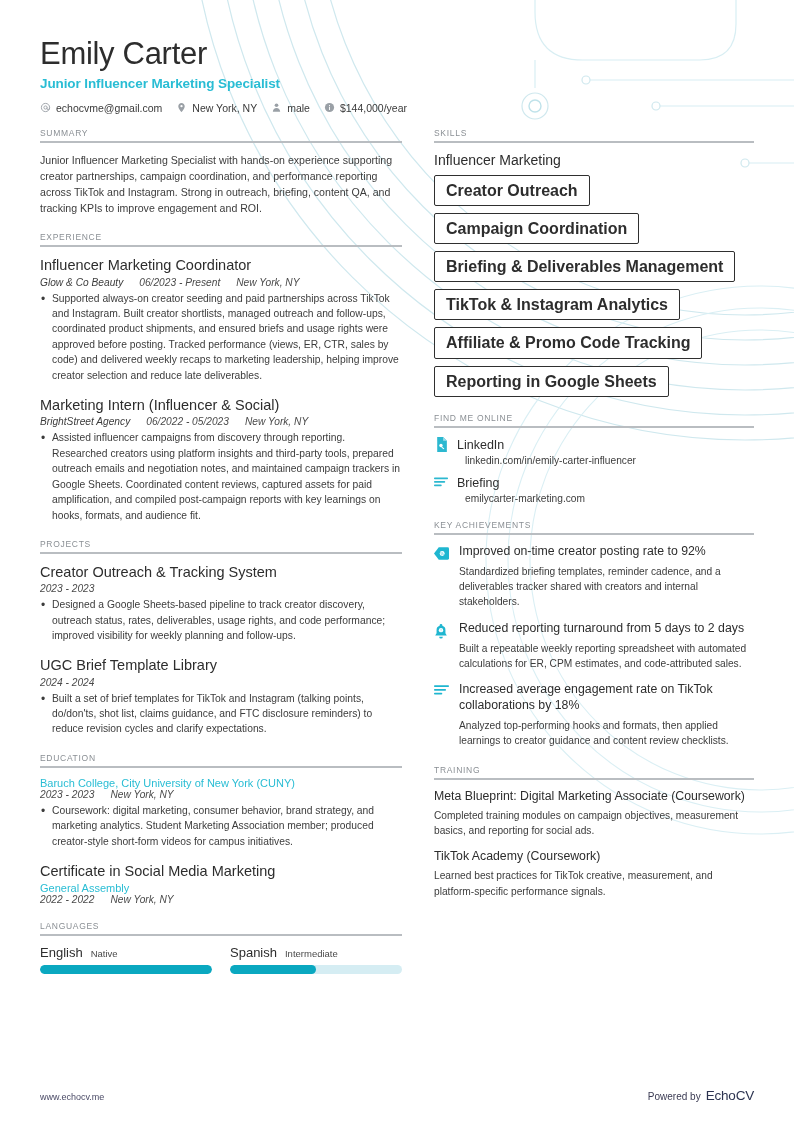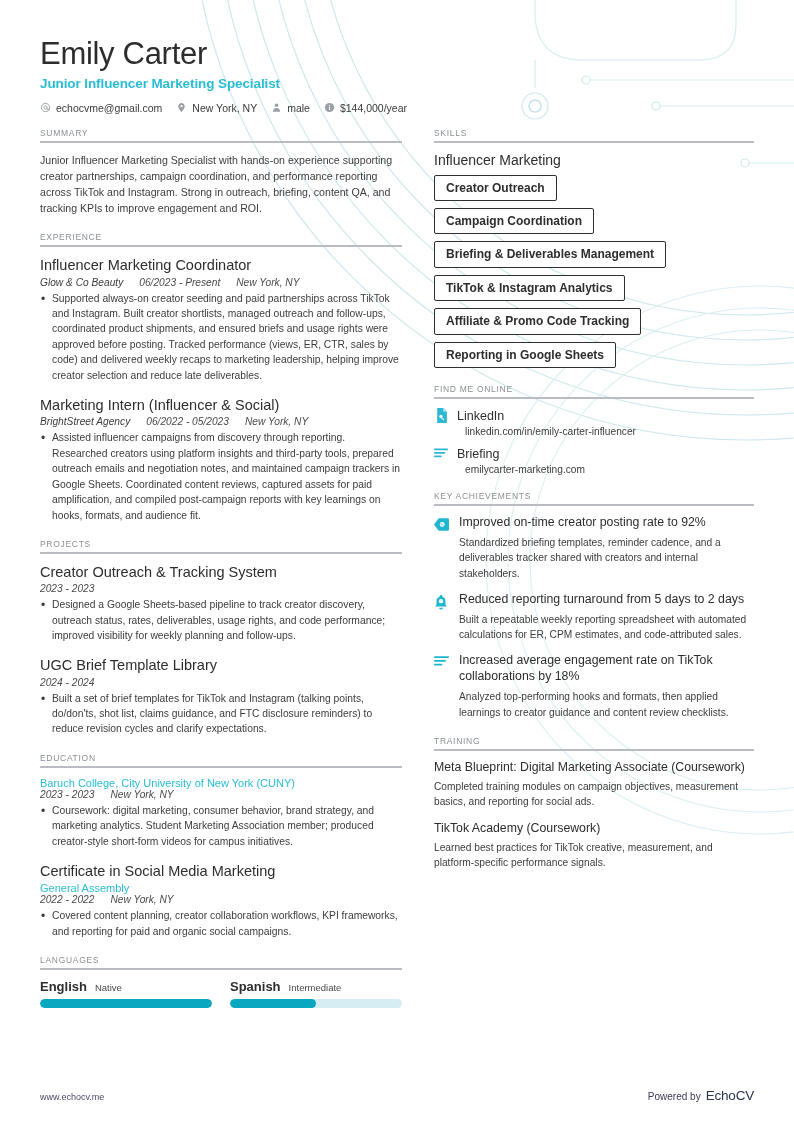--- a/index.html
+++ b/index.html
@@ -84,33 +84,33 @@
   }
   ul.bullets li::before {
     content: "•"; position: absolute; left: 1px; top: -1px;
     font-size: 12px; color: #3c3c3c;
   }
 
   
   .lang-grid { display: flex; gap: 18px; }
   .lang-item { flex: 1; }
   .lang-head { display: flex; align-items: baseline; gap: 8px; margin-bottom: 5px; }
-  .lang-name { font-size: 13px; color: #2d2d2d; font-weight: bold; }
+  .lang-name { font-size: 13px; color: #2d2d2d; }
   .lang-level { font-size: 9.5px; color: #4a4a4a; }
   .lang-bar { height: 9px; border-radius: 5px; background: #d5edf3; overflow: hidden; }
   .lang-fill { height: 9px; border-radius: 5px; background: #0aa8c0; }
 
   
   .skill-group-title {
     font-size: 14px; color: #2d2d2d; margin-bottom: 7px; font-weight: 400;
   }
   .skill-chips { display: flex; flex-direction: column; align-items: flex-start; gap: 7px; }
   .chip {
     border: 1px solid #2f2f2f; border-radius: 2px;
-    padding: 5px 11px; font-size: 12px; font-weight: bold; color: #2d2d2d;
+    padding: 5px 11px; font-size: 16px; font-weight: bold; color: #2d2d2d;
     background: #fff; line-height: 1.2;
   }
 
   .online-item { display: flex; flex-direction: column; margin-bottom: 9px; }
   .online-top { display: flex; align-items: center; gap: 9px; }
   .online-ic { width: 14px; height: 16px; color: #2cb8d0; flex: 0 0 14px; display: flex; align-items: center; justify-content: center; }
   .online-ic svg { display: block; }
   .online-label { font-size: 12.5px; color: #2d2d2d; }
   .online-url { font-size: 10.2px; color: #3c3c3c; margin-left: 31px; margin-top: 2px; }
 
@@ -301,23 +301,20 @@
             </ul>
           </div>
 
           <div class="entry">
             <div class="entry-title">Certificate in Social Media Marketing</div>
             <div class="entry-org link meta-line">General Assembly</div>
             <div class="entry-meta">
               <span class="entry-dates">2022 - 2022</span>
               <span class="entry-loc">New York, NY</span>
             </div>
-            <ul class="bullets">
-              <li>Covered content planning, creator collaboration workflows, KPI frameworks, and reporting for paid and organic social campaigns.</li>
-            </ul>
           </div>
         </div>
 
         <div class="sec">
           <div class="sec-title">LANGUAGES</div>
           <div class="sec-rule"></div>
           <div class="lang-grid">
 
             <div class="lang-item">
               <div class="lang-head">

